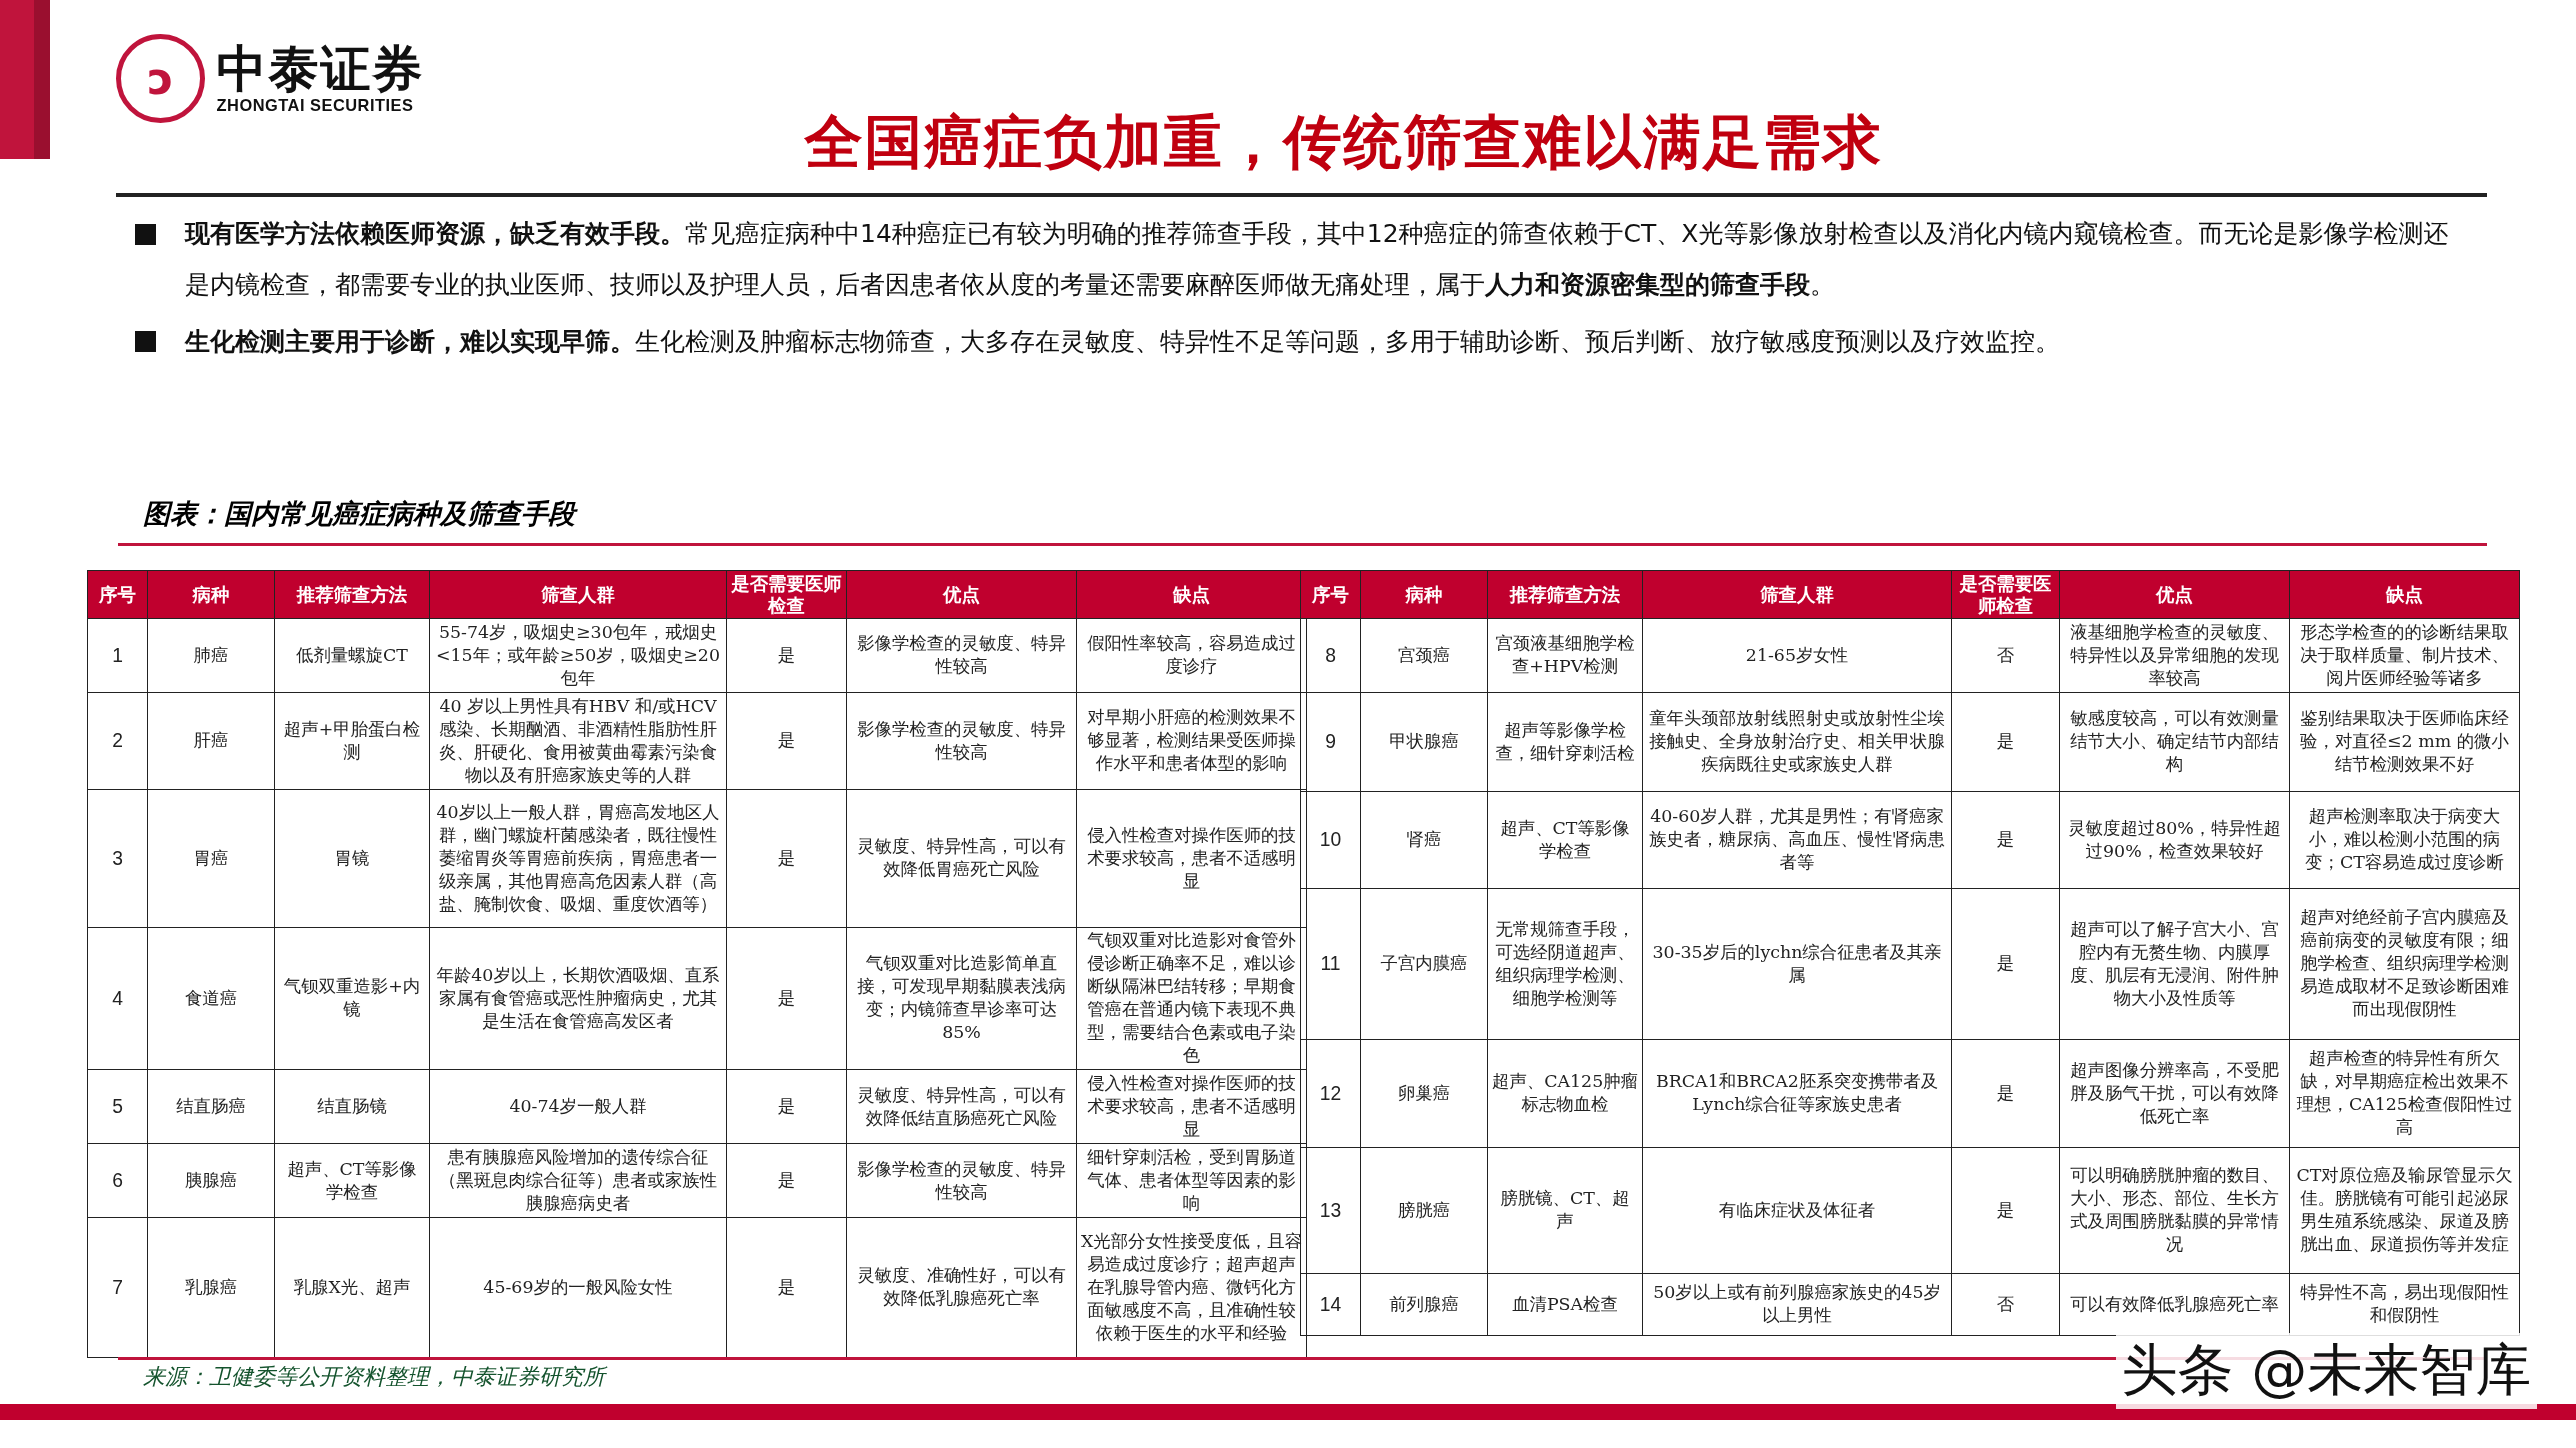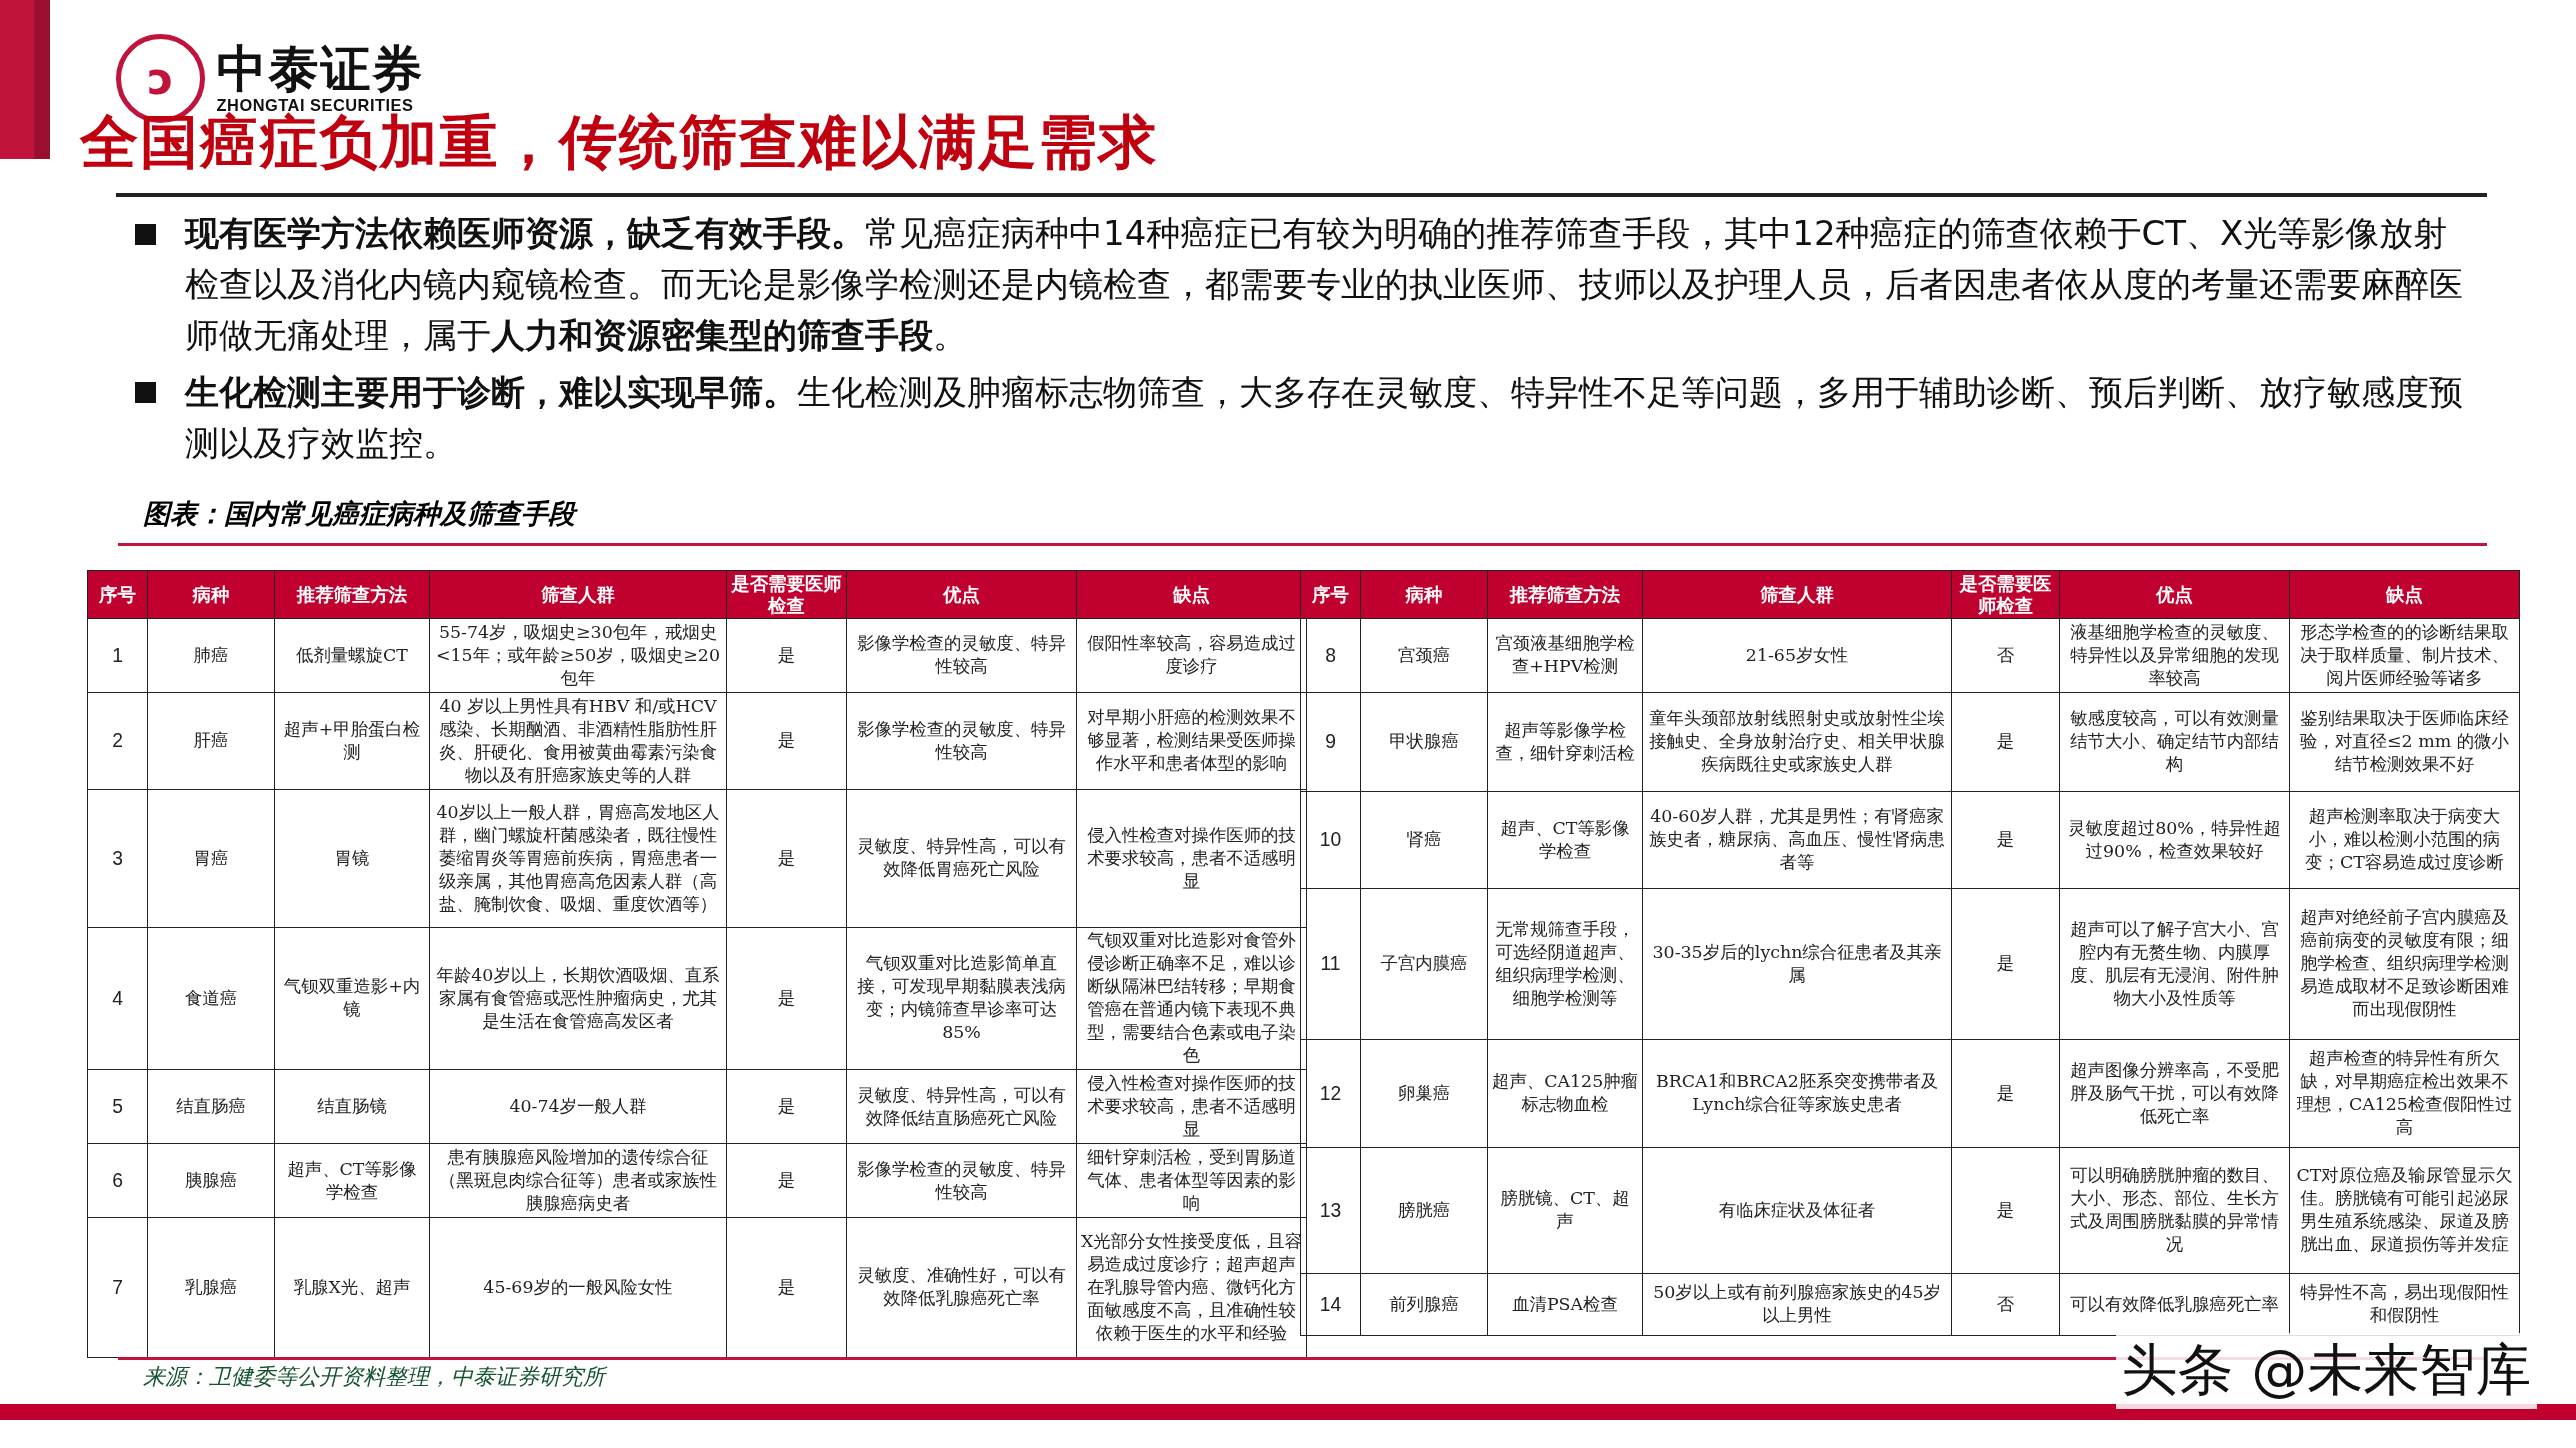--- a/index.html
+++ b/index.html
@@ -7,24 +7,24 @@
          font-family:"DejaVu Serif","Liberation Serif",serif; color:#111; }
   .corner-bar { position:absolute; left:0; top:0; width:50px; height:159px; background:#c0143c; }
   .corner-bar2 { position:absolute; left:34px; top:0; width:16.4px; height:159px; background:#9a0f2f; }
   .logo { position:absolute; left:116px; top:34px; display:flex; align-items:center; gap:11.6px; }
   .logo-mark { width:89px; height:89px; border-radius:50%; border:5.8px solid #c0143c; box-sizing:border-box;
                display:flex; align-items:center; justify-content:center; color:#c0143c; font-size:44px; font-weight:bold;
                font-family:"DejaVu Sans",sans-serif; }
   .logo-text { display:flex; flex-direction:column; }
   .logo-cn { font-family:"DejaVu Sans",sans-serif; font-weight:bold; font-size:50px; letter-spacing:1.9px; line-height:54px; color:#111; }
   .logo-en { font-family:"Liberation Sans",sans-serif; font-weight:bold; font-size:16.4px; color:#111; letter-spacing:0.5px; }
-  .title { position:absolute; left:0; right:0; top:104px; text-align:left; color:#c0000f; font-size:58px; font-weight:bold;
-           font-family:"DejaVu Serif",serif; padding-left:80px; letter-spacing:1.9px; }
+  .title { position:absolute; left:0; right:0; top:104px; text-align:center; color:#c0000f; font-size:58px; font-weight:bold;
+           font-family:"DejaVu Serif",serif; padding-left:111px; letter-spacing:1.9px; }
   .rule-top { position:absolute; left:116px; right:89px; top:193px; height:3.9px; background:#222; }
-  .bullets { position:absolute; left:135px; right:106px; top:208px; font-family:"DejaVu Sans",sans-serif; font-size:34px; line-height:51px; }
+  .bullets { position:absolute; left:135px; right:106px; top:208px; font-family:"DejaVu Sans",sans-serif; font-size:25px; line-height:51px; }
   .bullet { display:flex; margin-bottom:5.8px; }
   .bullet-mark { width:21px; height:21px; background:#111; margin-top:15.5px; margin-right:29px; flex-shrink:0; }
   .bullet-text b { font-weight:bold; }
   .caption { position:absolute; left:143px; top:496px; color:#000000; font-size:27px; font-weight:bold; font-style:italic; }
   .caption-rule { position:absolute; left:118px; right:89px; top:543px; height:2.9px; background:#c0143c; }
   table.t { position:absolute; border-collapse:collapse; font-size:17.4px; line-height:23px; table-layout:fixed; }
   table.t th { background:#c0002e; color:#fff; font-weight:bold; border:1.9px solid #222; height:45px; font-size:18.4px; line-height:22px; }
   table.t td { border:1.9px solid #222; text-align:center; vertical-align:middle; padding:1.9px 3.9px; color:#222; }
   table.t td.num { font-family:"Liberation Sans",sans-serif; font-size:19.3px; }
   .source { position:absolute; left:143px; top:1362px; color:#14532d; font-size:22px; font-style:italic; }

